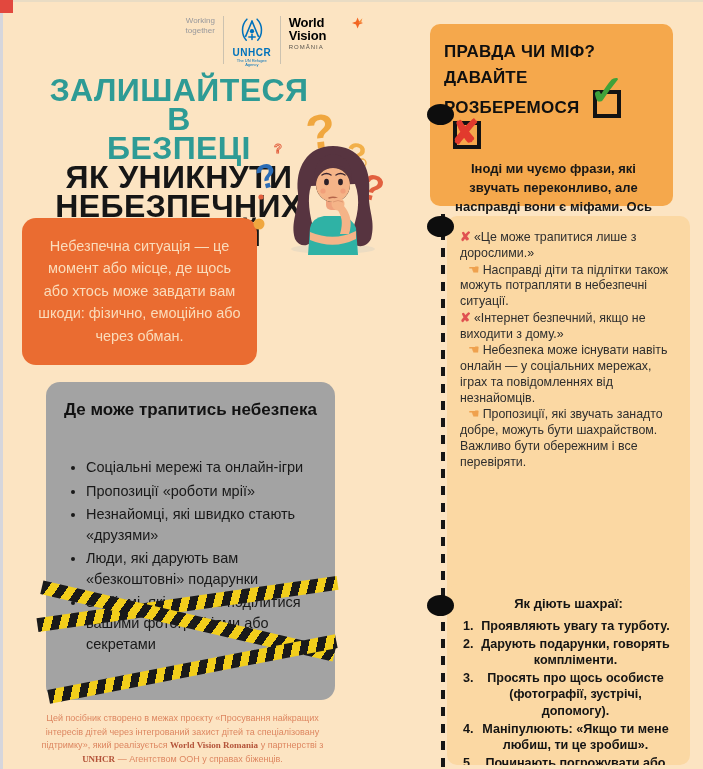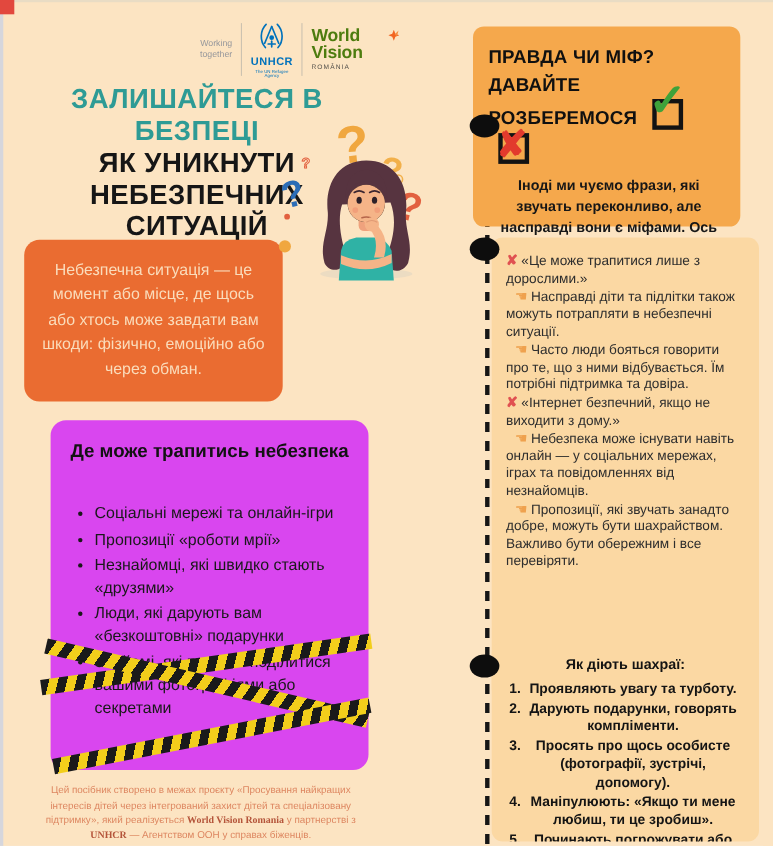--- a/index.html
+++ b/index.html
@@ -8,41 +8,41 @@
     background:#fce4c2;
     font-family:"Liberation Sans", sans-serif;
   }
   .abs{position:absolute;}
   
   .edge-left{left:0;top:0;width:3px;height:769px;background:#d6d6dc;}
   .edge-top{left:0;top:0;width:703px;height:2px;background:#e9dcc4;}
   .corner-square{left:0;top:0;width:13px;height:13px;background:#e2483e;}
 
   
-  .logos{left:178px;top:16px;width:185px;height:58px;display:flex;align-items:center;gap:8px;}
+  .logos{left:178px;top:16px;width:185px;height:58px;display:flex;gap:8px;}
   .wt{width:46px;text-align:right;font-size:8px;color:#97989c;line-height:1.3;}
   .vline{width:1px;height:48px;background:#ccc2b0;}
   .unhcr-block{width:50px;text-align:center;line-height:1;}
   .unhcr-name{font-size:10px;font-weight:800;color:#0072bc;letter-spacing:.5px;margin-top:1px;}
   .unhcr-tag{font-size:4px;color:#0072bc;margin-top:1px;}
   .wv-block{text-align:left;line-height:1;}
   .wv-row{display:flex;align-items:flex-start;gap:2px;}
-  .wv-name{font-size:16px;font-weight:800;color:#4d7c0f;letter-spacing:-.2px;}
+  .wv-name{font-size:13px;font-weight:800;color:#000000;letter-spacing:-.2px;}
   .wv-region{font-size:6px;color:#56524c;letter-spacing:1px;margin-top:2px;}
 
   
   .l-title{left:38px;top:76px;width:282px;text-align:center;font-weight:700;
-           font-size:25px;line-height:29px;letter-spacing:.4px;}
+           font-size:32px;line-height:29px;letter-spacing:.4px;}
   .l-title .teal{color:#2e9b95;}
   .l-title .blk{color:#161616;}
 
   .def-box{left:22px;top:218px;width:235px;height:147px;background:#ea6c31;border-radius:14px;
            box-sizing:border-box;padding:17px 13px;color:#fadcbb;font-size:14.5px;line-height:1.55;
            text-align:center;}
-  .danger-box{left:46px;top:382px;width:289px;height:318px;background:#d946ef;border-radius:14px;
+  .danger-box{left:46px;top:382px;width:289px;height:318px;background:#a3a3a3;border-radius:14px;
            box-sizing:border-box;padding:18px 18px;overflow:hidden;}
   .danger-title{font-size:17px;font-weight:800;color:#121212;}
   .danger-list{margin:37px 0 0;padding:0 0 0 22px;font-size:14.5px;line-height:1.42;color:#191919;}
   .danger-list li{margin-bottom:3px;}
 
   .tape{position:absolute;height:14px;z-index:5;
         background:repeating-linear-gradient(112deg,#1a1a1a 0 8px,#f2ce1b 8px 16px);}
   .tape-a{left:36px;top:597px;width:303px;transform:rotate(-8deg);}
   .tape-b{left:38px;top:614px;width:300px;transform:rotate(13deg);}
   .tape-c{left:46px;top:662px;width:293px;transform:rotate(-11deg);}
@@ -211,21 +211,20 @@
     </div>
     <div class="rt-intro">Іноді ми чуємо фрази, які звучать переконливо, але насправді вони є міфами. Ось деякі з них::</div>
   </div>
 
   <div class="abs myths-box">
     <div>
       <p><span class="xm">✘</span><span>«Це може трапитися лише з дорослими.»</span></p>
       <p><span class="fg">☚</span><span>Насправді діти та підлітки також можуть потрапляти в небезпечні ситуації.</span></p>
     </div>
     <div>
-      <p><span class="fg">☚</span><span>Часто люди бояться говорити про те, що з ними відбувається. Їм потрібні підтримка та довіра.</span></p>
     </div>
     <div>
       <p><span class="xm">✘</span><span>«Інтернет безпечний, якщо не виходити з дому.»</span></p>
       <p><span class="fg">☚</span><span>Небезпека може існувати навіть онлайн — у соціальних мережах, іграх та повідомленнях від незнайомців.</span></p>
     </div>
     <div>
       <p><span class="fg">☚</span><span>Пропозиції, які звучать занадто добре, можуть бути шахрайством. Важливо бути обережним і все перевіряти.</span></p>
     </div>
   </div>
 

